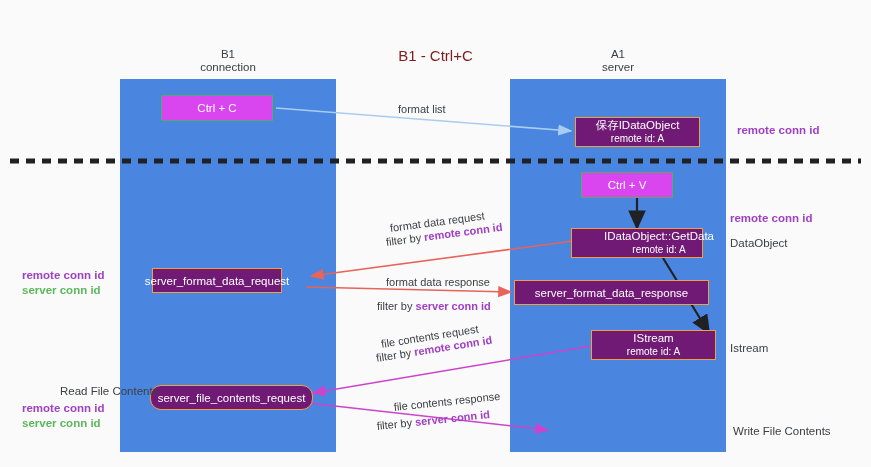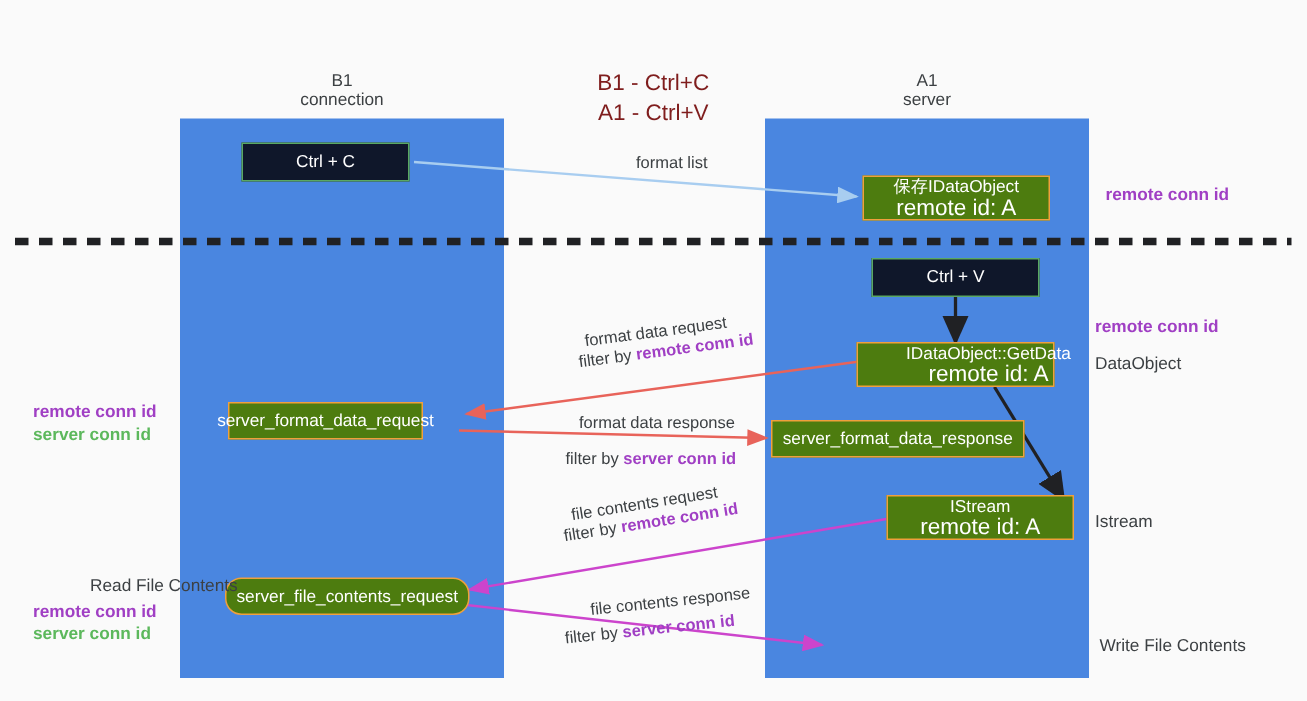--- a/index.html
+++ b/index.html
@@ -19,38 +19,37 @@
   }
 
   .col{position:absolute;background:#4a86e0;}
   .colhead{position:absolute;text-align:center;font-size:11.5px;line-height:13px;color:#3c4043;}
 
   .node{
     position:absolute;box-sizing:border-box;
     display:flex;flex-direction:column;align-items:center;justify-content:center;
     color:#ffffff;font-size:11.5px;line-height:14px;text-align:center;
   }
-  .node.green{background:#0f172a;border:1px solid #5aa862;}
-  .node.orange{background:#4d7c0f;border:1px solid #f0a03c;}
-  .node .l2{font-size:15px;}
+  .node.green{background:#d946ef;border:1px solid #5aa862;}
+  .node.orange{background:#701a75;border:1px solid #f0a03c;}
+  .node .l2{font-size:10px;}
 
   .lbl{position:absolute;font-size:11px;line-height:14px;color:#3c4043;white-space:nowrap;}
   .lbl.rot{transform-origin:left top;}
   .purple{color:#a03fc4;font-weight:bold;}
   .green-t{color:#5cb85c;font-weight:bold;}
   .side{position:absolute;font-size:11.5px;line-height:15px;white-space:nowrap;}
 </style>
 </head>
 <body>
 
 <div id="stage">
 
   <div class="title">
     <div>B1 - Ctrl+C</div>
-    <div>A1 - Ctrl+V</div>
   </div>
 
   <div class="colhead" style="left:120px;top:48px;width:216px;">
     <div>B1</div>
     <div>connection</div>
   </div>
   <div class="colhead" style="left:510px;top:48px;width:216px;">
     <div>A1</div>
     <div>server</div>
   </div>
@@ -93,48 +92,48 @@
 
   <div class="node green" style="left:161px;top:95px;width:112px;height:26px;">
     <div>Ctrl + C</div>
   </div>
 
   <div class="node orange" style="left:575px;top:117px;width:125px;height:30px;">
     <div>保存IDataObject</div>
     <div class="l2">remote id: A</div>
   </div>
 
-  <div class="node green" style="left:581px;top:172px;width:112px;height:26px;">
+  <div class="node green" style="left:581px;top:172px;width:92px;height:26px;">
     <div>Ctrl + V</div>
   </div>
 
   <div class="node orange" style="left:571px;top:228px;width:132px;height:30px;padding-left:44px;">
     <div>IDataObject::GetData</div>
     <div class="l2">remote id: A</div>
   </div>
 
   <div class="node orange" style="left:152px;top:268px;width:130px;height:25px;">
     <div>server_format_data_request</div>
   </div>
 
-  <div class="node orange" style="left:514px;top:280px;width:169px;height:25px;">
+  <div class="node orange" style="left:514px;top:280px;width:195px;height:25px;">
     <div>server_format_data_response</div>
   </div>
 
   <div class="node orange" style="left:591px;top:330px;width:125px;height:30px;">
     <div>IStream</div>
     <div class="l2">remote id: A</div>
   </div>
 
   <div class="node orange" style="left:150px;top:385px;width:163px;height:25px;border-radius:11px;">
     <div>server_file_contents_request</div>
   </div>
 
 
-  <div class="lbl" style="left:398px;top:102px;margin-left:26px;">format list</div>
+  <div class="lbl" style="left:398px;top:102px;">format list</div>
 
   <div class="lbl rot" style="left:389px;top:221px;transform:rotate(-7.5deg);">format data request</div>
   <div class="lbl rot" style="left:385px;top:235px;transform:rotate(-7.5deg);">
     <span>filter by </span><span class="purple">remote conn id</span>
   </div>
 
   <div class="lbl" style="left:386px;top:275px;">format data response</div>
   <div class="lbl" style="left:377px;top:299px;">
     <span>filter by </span><span class="purple">server conn id</span>
   </div>

